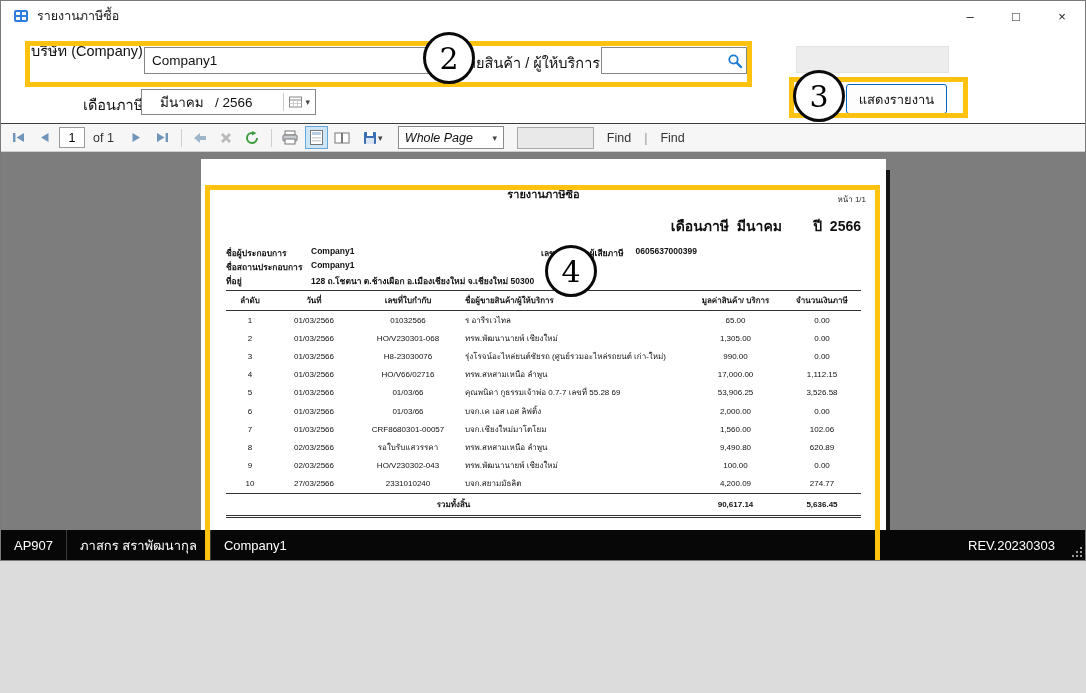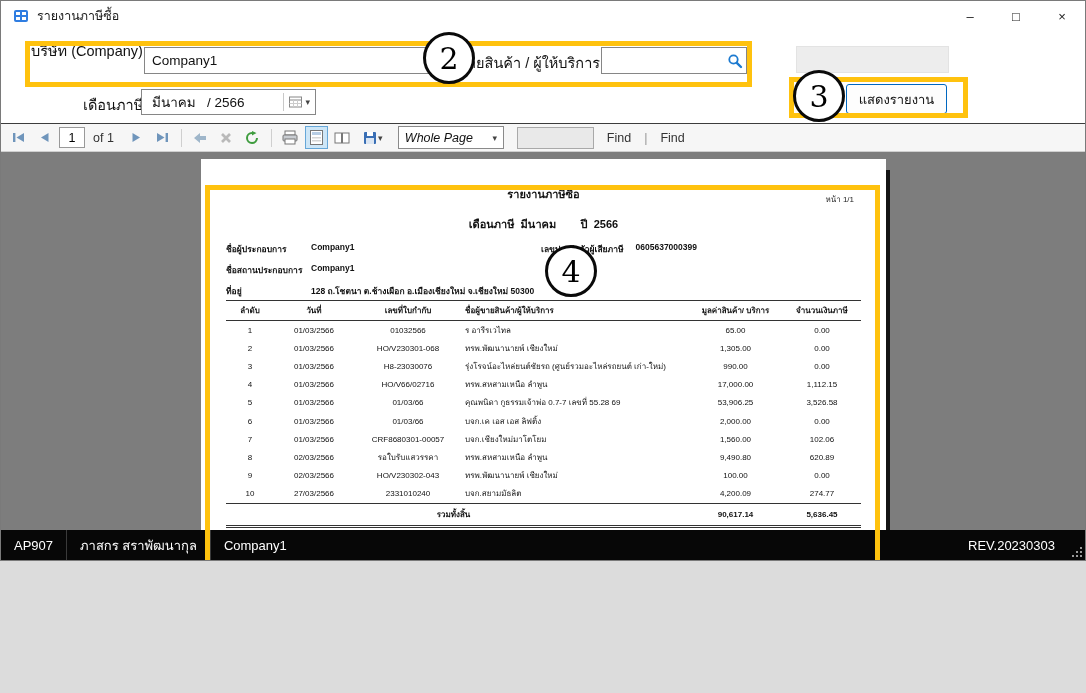--- a/index.html
+++ b/index.html
@@ -20,21 +20,21 @@
   .flabel{position:absolute;font-size:14.5px;color:#111;white-space:nowrap;}
   .textbox{position:absolute;border:1px solid #868686;background:#fff;font-size:13.5px;color:#111;
            padding:0 7px;font-family:inherit;}
   .searchwrap{position:absolute;border:1px solid #868686;background:#fff;display:flex;align-items:center;}
   .searchwrap input{border:none;outline:none;flex:1;height:100%;min-width:0;font-size:13.5px;padding:0 4px;
                     font-family:inherit;background:transparent;}
   .searchwrap .mag{flex:0 0 auto;margin-right:3px;display:flex;align-items:center;}
   .disabled-box{position:absolute;background:#ededed;border:1px solid #e3e3e3;}
   .datecombo{position:absolute;border:1px solid #868686;background:#fff;display:flex;align-items:center;
              font-size:13.5px;color:#111;}
-  .datecombo .val{flex:1;padding:0 10px;white-space:pre;}
+  .datecombo .val{flex:1;padding:0 18px;white-space:pre;}
   .datecombo .csep{width:1px;height:72%;background:#c9c9c9;}
   .datecombo .dd{padding:0 5px;display:flex;align-items:center;gap:3px;color:#444;font-size:9px;}
   .show-btn{position:absolute;background:#fdfdfd;border:1px solid #0067C0;border-radius:3px;font-size:13px;
             color:#111;font-family:inherit;}
 
   
   .rv-toolbar{position:absolute;left:0;top:122px;width:100%;height:29px;background:#f6f6f6;
               border-top:1px solid #3c3c3c;border-bottom:1px solid #cfcfcf;
               display:flex;align-items:center;padding:0 6px;gap:3px;}
   .tb-btn{width:23px;height:23px;display:flex;align-items:center;justify-content:center;
@@ -52,24 +52,24 @@
   .find-link{font-size:12.5px;color:#333;margin-left:10px;white-space:nowrap;}
   .find-sep{color:#999;margin-left:10px;font-size:12.5px;}
   .exp-arrow{color:#444;font-size:9px;margin-left:1px;}
 
   
   .report-area{position:absolute;left:0;top:151px;width:100%;height:512px;background:#7d7d7d;overflow:hidden;}
   .report-page{position:absolute;left:200px;top:7px;width:685px;height:474px;background:#fff;
                box-shadow:4px 11px 0 0 #141414;}
   .rp-inner{position:relative;width:100%;height:100%;padding:26px 25px 0 25px;color:#111;}
   .rp-title{text-align:center;font-size:11px;font-weight:bold;}
-  .rp-pageno{position:absolute;top:34px;right:32px;font-size:8px;color:#222;}
-  .rp-month{text-align:center;font-size:11px;font-weight:bold;margin-top:12px;white-space:pre;}
+  .rp-pageno{position:absolute;top:34px;right:20px;font-size:8px;color:#222;}
+  .rp-month{text-align:right;font-size:14px;font-weight:bold;margin-top:12px;white-space:pre;}
   .rp-info{margin-top:9px;font-size:8.5px;font-weight:bold;}
-  .rp-info .row{display:flex;margin-top:7px;position:relative;}
+  .rp-info .row{display:flex;position:relative;}
   .rp-info .lab{width:85px;flex:0 0 auto;}
   .rp-info .taxid{position:absolute;left:315px;top:0;display:flex;gap:12px;}
   .rp-table{width:100%;border-collapse:collapse;margin-top:2px;font-size:8px;}
   .rp-table th{font-weight:bold;border-top:1px solid #333;border-bottom:1px solid #333;padding:3px;}
   .rp-table td{padding:2.6px 3px;color:#111;}
   .rp-table tfoot td{border-top:1px solid #333;border-bottom:3px double #333;font-weight:bold;padding:4px 3px;}
   .al-c{text-align:center;}.al-l{text-align:left;}.al-r{text-align:center;}
   .total-label{padding-right:10px !important;}
 
   

